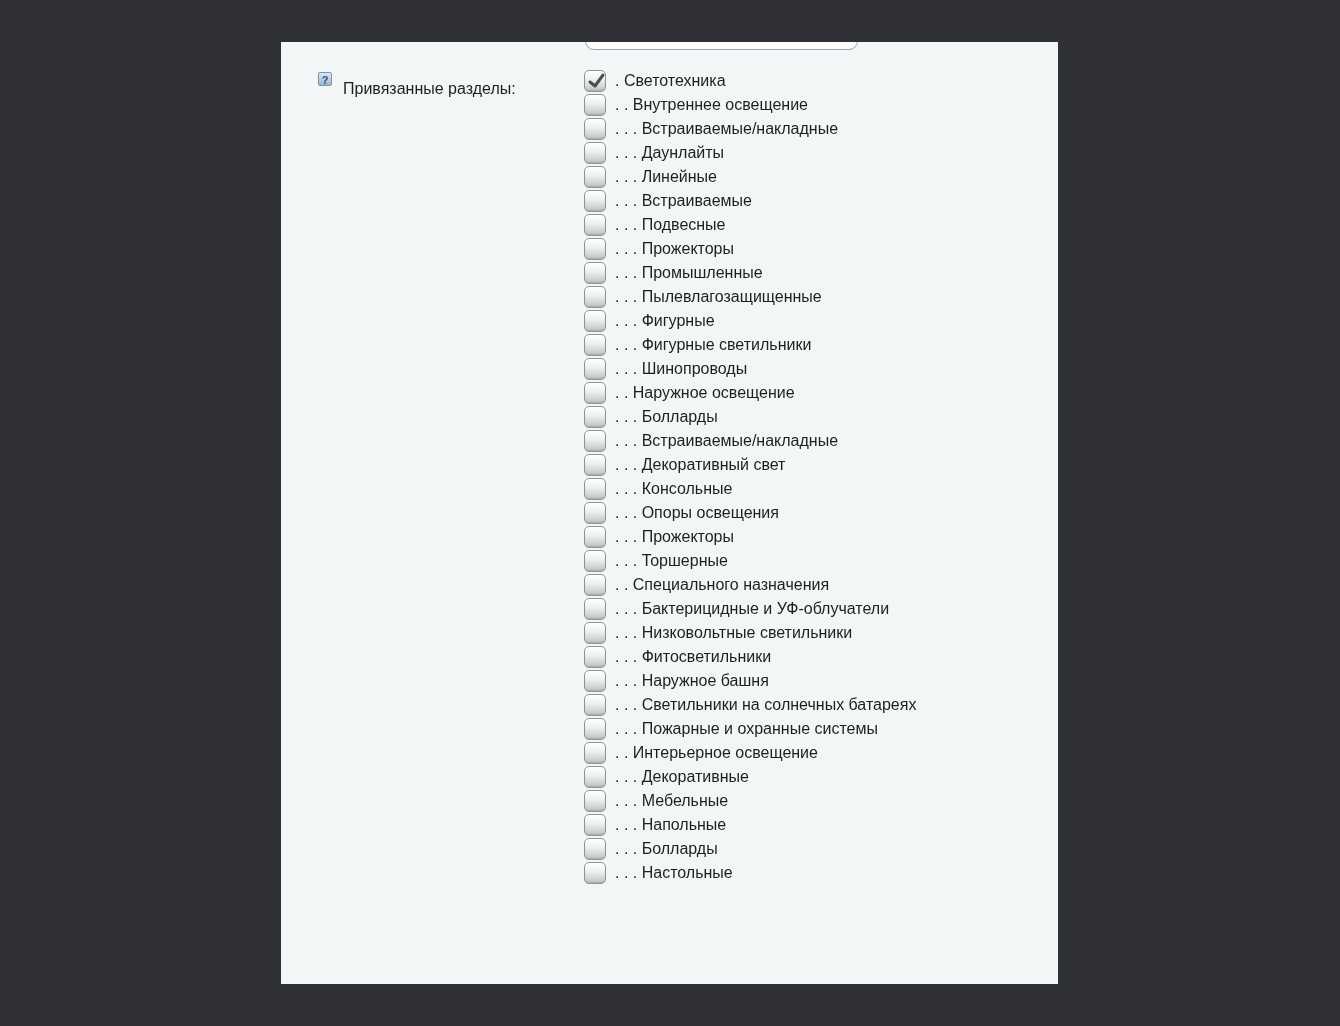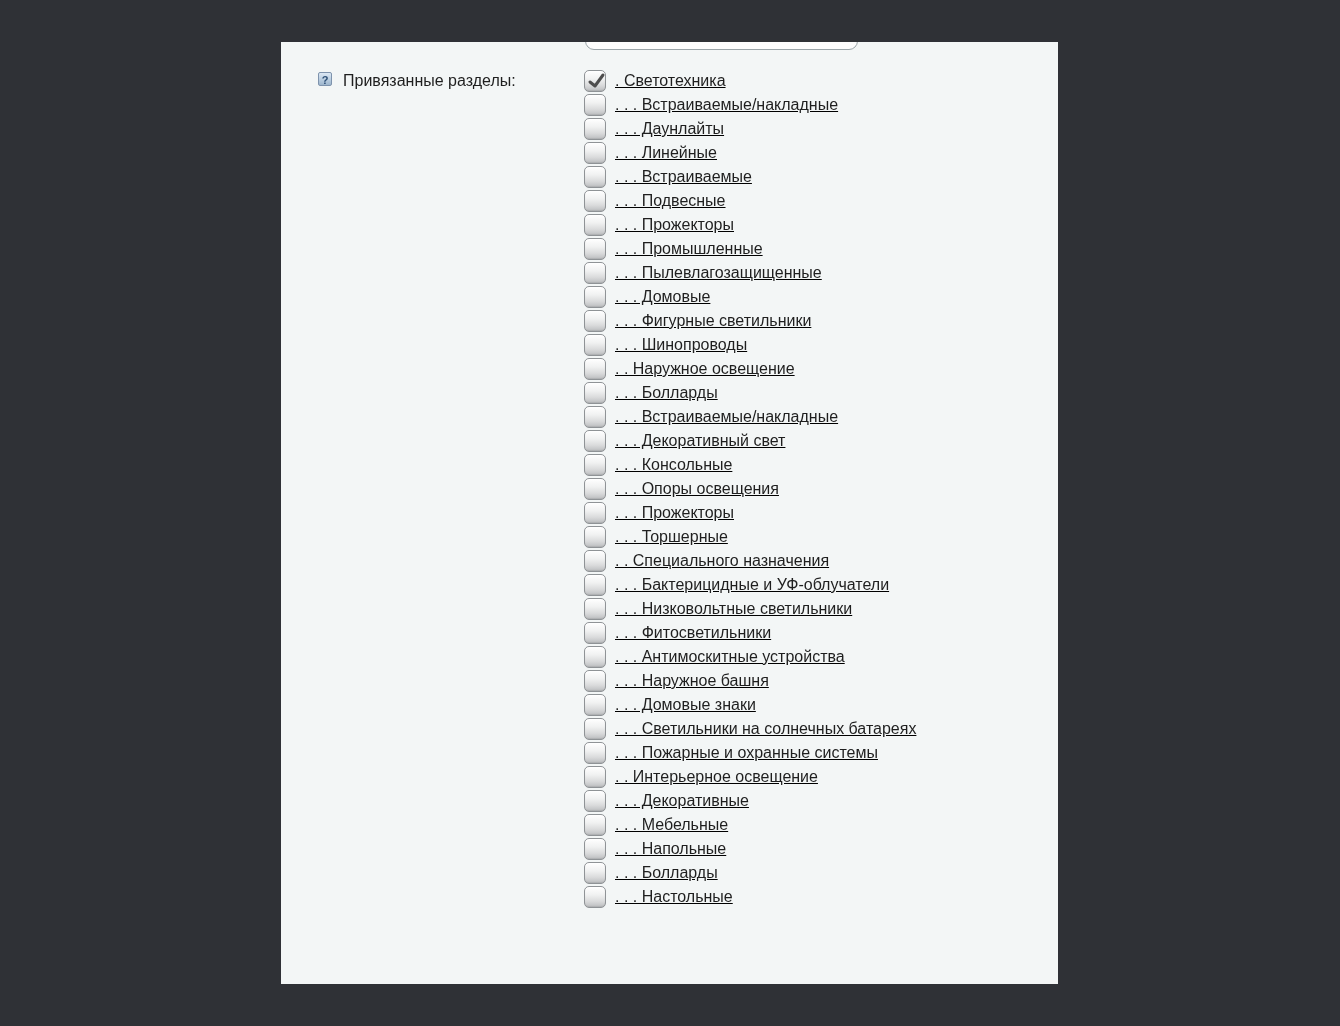--- a/index.html
+++ b/index.html
@@ -20,28 +20,28 @@
     position:absolute;left:0;top:28px;width:777px;
   }
   .help-icon{
     position:absolute;left:37px;top:2px;width:14px;height:14px;
     border:1px solid #7e93ad;border-radius:2px;
     background:linear-gradient(180deg,#dce8f4 0%,#b9cde0 55%,#9db5cc 100%);
     color:#2d4f76;font-size:11px;font-weight:bold;line-height:14px;
     text-align:center;display:block;box-sizing:border-box;
   }
   .field-label{
-    position:absolute;left:62px;top:0;width:235px;
+    position:absolute;left:62px;top:8px;width:235px;
     font-size:16px;line-height:22px;color:#1f1f1f;white-space:nowrap;
   }
   .tree{
     position:absolute;left:303px;top:28px;width:470px;
   }
   .row{
-    height:24px;display:flex;align-items:flex-start;text-decoration:underline;
+    height:24px;display:flex;align-items:flex-start;
   }
   .cb{
     flex:0 0 auto;width:20px;height:20px;margin-top:0;
     border:1px solid #8f9396;border-radius:5px;box-sizing:content-box;
     background:linear-gradient(180deg,#ffffff 0%,#f0f1f1 40%,#d9dadb 72%,#bcbec0 100%);
     box-shadow:inset 0 1px 0 rgba(255,255,255,.9), inset 0 -1px 1px rgba(0,0,0,.08);
     position:relative;cursor:pointer;
   }
   .cb svg{position:absolute;left:2px;top:1px;}
   .lbl{
@@ -65,20 +65,24 @@
       <div class="row">
         <span class="cb">
           <svg width="19" height="19" viewBox="0 0 19 19">
             <polyline points="3,10 8,14 16,3" fill="none" stroke="#4d4d4d" stroke-width="3" stroke-linecap="round" stroke-linejoin="round"></polyline>
           </svg>
         </span>
         <span class="lbl">. Светотехника</span>
       </div>
       <div class="row">
         <span class="cb"></span>
+        <span class="lbl">. . Внутреннее освещение</span>
+      </div>
+      <div class="row">
+        <span class="cb"></span>
         <span class="lbl">. . . Встраиваемые/накладные</span>
       </div>
       <div class="row">
         <span class="cb"></span>
         <span class="lbl">. . . Даунлайты</span>
       </div>
       <div class="row">
         <span class="cb"></span>
         <span class="lbl">. . . Линейные</span>
       </div>
@@ -97,21 +101,21 @@
       <div class="row">
         <span class="cb"></span>
         <span class="lbl">. . . Промышленные</span>
       </div>
       <div class="row">
         <span class="cb"></span>
         <span class="lbl">. . . Пылевлагозащищенные</span>
       </div>
       <div class="row">
         <span class="cb"></span>
-        <span class="lbl">. . . Домовые</span>
+        <span class="lbl">. . . Фигурные</span>
       </div>
       <div class="row">
         <span class="cb"></span>
         <span class="lbl">. . . Фигурные светильники</span>
       </div>
       <div class="row">
         <span class="cb"></span>
         <span class="lbl">. . . Шинопроводы</span>
       </div>
       <div class="row">
@@ -157,32 +161,24 @@
       <div class="row">
         <span class="cb"></span>
         <span class="lbl">. . . Низковольтные светильники</span>
       </div>
       <div class="row">
         <span class="cb"></span>
         <span class="lbl">. . . Фитосветильники</span>
       </div>
       <div class="row">
         <span class="cb"></span>
-        <span class="lbl">. . . Антимоскитные устройства</span>
-      </div>
-      <div class="row">
-        <span class="cb"></span>
         <span class="lbl">. . . Наружное башня</span>
       </div>
       <div class="row">
         <span class="cb"></span>
-        <span class="lbl">. . . Домовые знаки</span>
-      </div>
-      <div class="row">
-        <span class="cb"></span>
         <span class="lbl">. . . Светильники на солнечных батареях</span>
       </div>
       <div class="row">
         <span class="cb"></span>
         <span class="lbl">. . . Пожарные и охранные системы</span>
       </div>
       <div class="row">
         <span class="cb"></span>
         <span class="lbl">. . Интерьерное освещение</span>
       </div>

